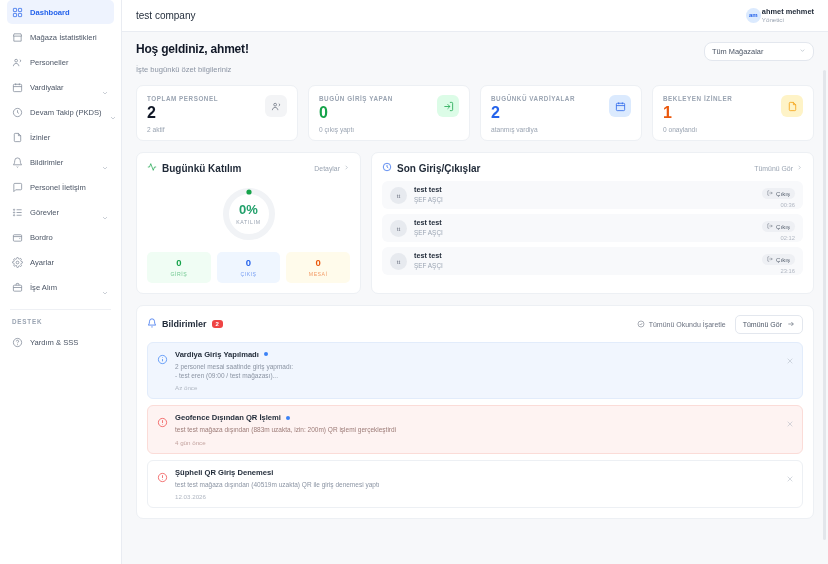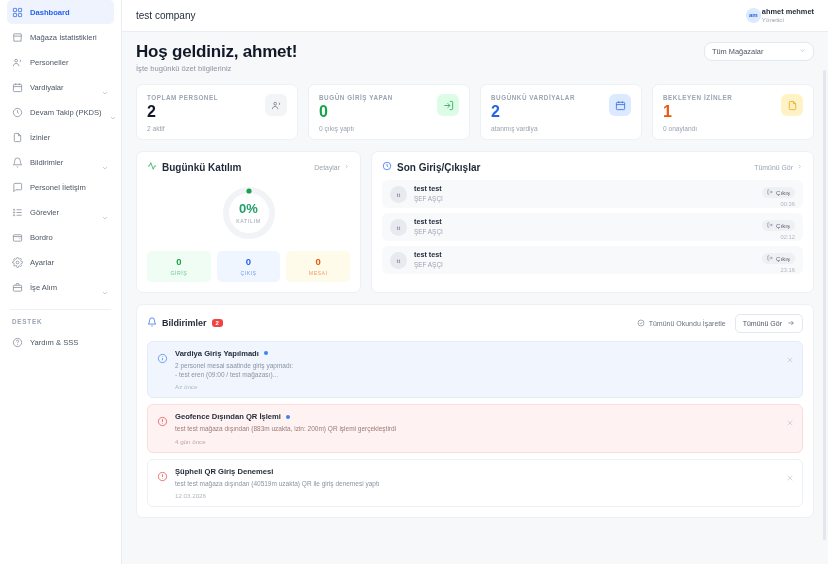--- a/index.html
+++ b/index.html
@@ -61,22 +61,22 @@
     width: 15px; height: 15px; border-radius: 50%;
     background: #dbeafe; color: #2563eb;
     font-size: 6px; display: flex; align-items: center; justify-content: center; font-weight: bold;
   }
   .user-name { font-size: 7.4px; color: #1f2937; font-weight: bold; line-height: 1.15;}
   .user-role { font-size: 6.2px; color: #9aa4b2; line-height: 1.15; }
 
   .content { flex: 1; padding: 10px 14px 0 14px; overflow: hidden; position: relative; }
 
   .greet-row { display: flex; align-items: flex-start; justify-content: space-between; margin-bottom: 11px; }
-  .greet-h { font-size: 17px; font-weight: bold; color: #111827; letter-spacing: -0.2px; }
-  .greet-p { font-size: 7.6px; color: #8b94a3; margin-top: 2px; }
+  .greet-h { font-size: 12px; font-weight: bold; color: #111827; letter-spacing: -0.2px; }
+  .greet-p { font-size: 7.6px; color: #8b94a3; margin-top: 9px; }
   .store-select {
     width: 110px; height: 19px; background: #fff; border: 1px solid #e3e7ee;
     border-radius: 8px; display: flex; align-items: center; justify-content: space-between;
     padding: 0 7px; font-size: 7.4px; color: #4b5565; cursor: pointer;
   }
   .store-select svg { width: 7px; height: 7px; stroke:#9aa4b2; fill:none; stroke-width:1.8; }
 
   
   .stats { display: grid; grid-template-columns: repeat(4,1fr); gap: 10px; margin-bottom: 11px; }
   .stat-card {

